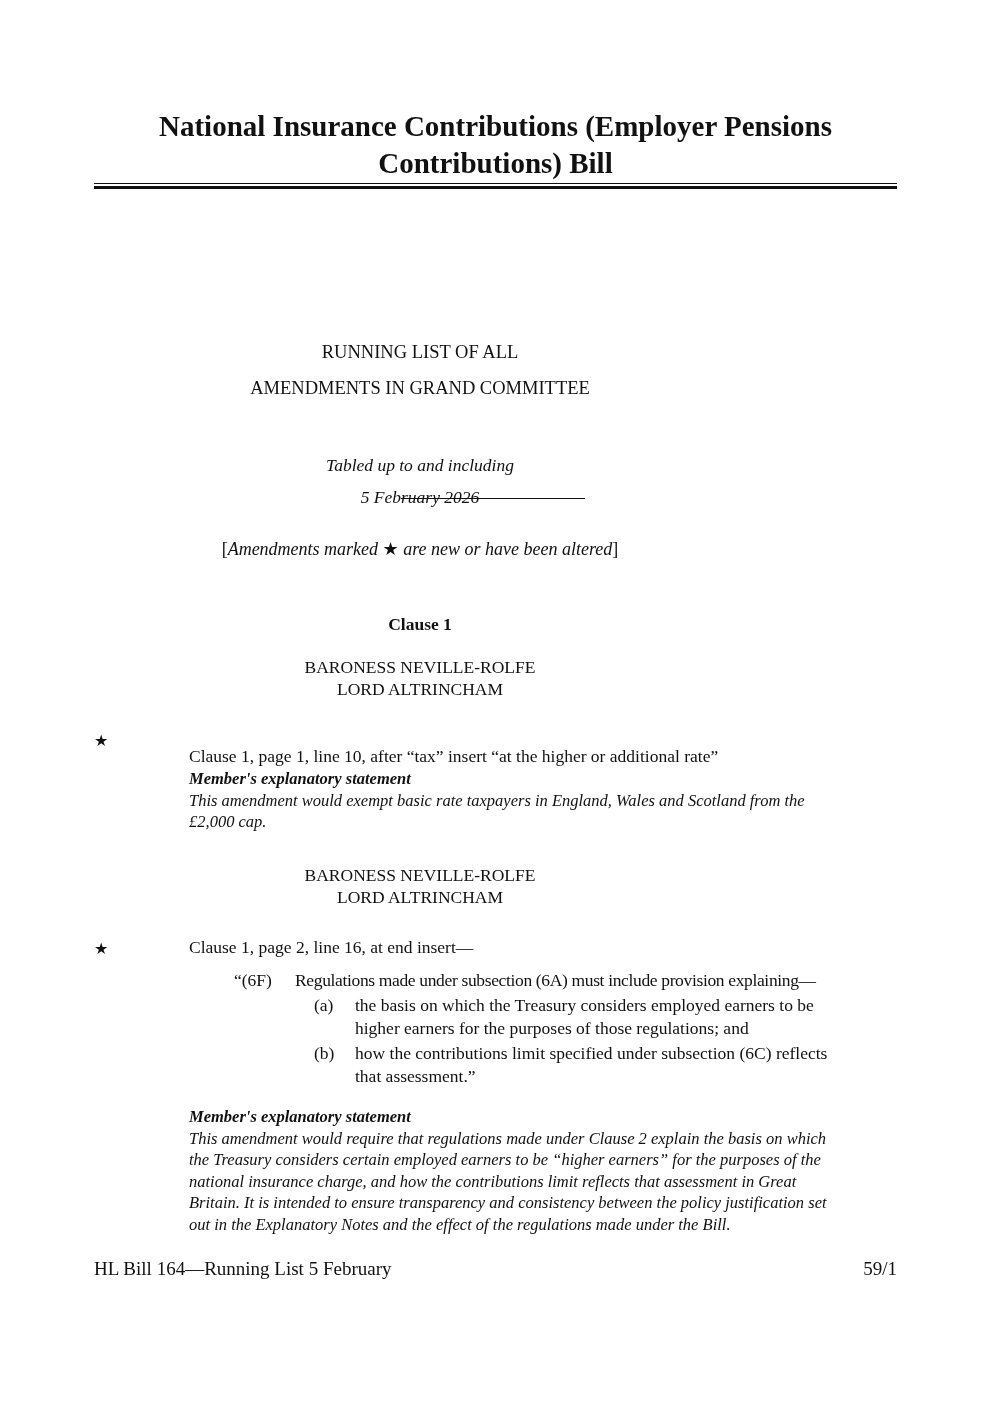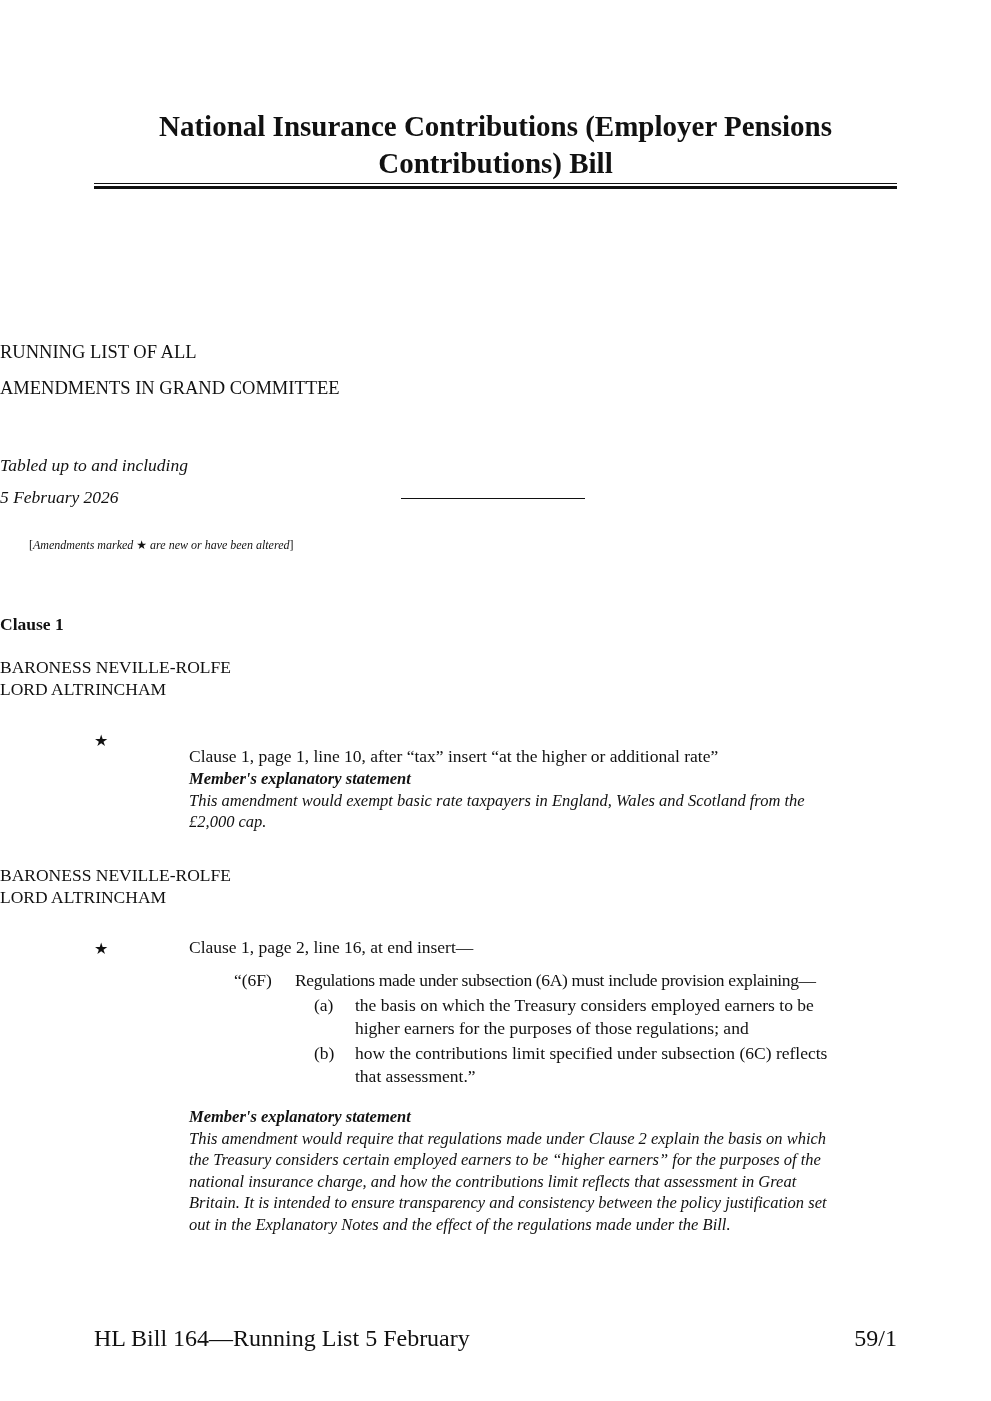--- a/index.html
+++ b/index.html
@@ -8,49 +8,49 @@
     font-family: "Liberation Serif", "DejaVu Serif", serif; color: #111;
   }
   .title {
     position: absolute; left: 94px; width: 803px; top: 108px;
     text-align: center; font-weight: bold; font-size: 29px; line-height: 37px;
   }
   .title-rule {
     position: absolute; left: 94px; width: 803px; top: 183px;
     border-top: 1px solid #111; border-bottom: 3px solid #111; height: 2px;
   }
-  .center { position: absolute; left: 0; width: 840px; text-align: left; }
+  .center { position: absolute; left: 0; width: 840px; text-align: center; }
   .caps { font-size: 18.5px; }
   .ital { font-style: italic; font-size: 17.5px; margin-top: 34px; }
   .short-rule { position: absolute; left: 401px; width: 184px; top: 498px; border-top: 1px solid #111; }
   .clause-heading { font-weight: bold; font-size: 17.5px; }
   .names { font-size: 17.5px; line-height: 22px; }
   .star { position: absolute; left: 94px; font-size: 16px; }
   .amend { position: absolute; left: 189px; font-size: 17.5px; }
   .stmt { position: absolute; left: 189px; width: 710px; font-style: italic; font-size: 16.5px; line-height: 21.5px; }
   .stmt-head { font-weight: bold; }
   .ins { position: absolute; font-size: 17.5px; line-height: 23px; }
-  .footer { position: absolute; top: 1325px; font-size: 24px; }
+  .footer { position: absolute; top: 1258px; font-size: 19px; }
 </style>
 </head>
 <body>
 
 <div class="title">
   <div>National Insurance Contributions (Employer Pensions</div>
   <div>Contributions) Bill</div>
 </div>
 <div class="title-rule"></div>
 
 <div class="center caps" style="top:342px;">RUNNING LIST OF ALL</div>
 <div class="center caps" style="top:378px;">AMENDMENTS IN GRAND COMMITTEE</div>
 <div class="center ital" style="top:421px;">Tabled up to and including</div>
 <div class="center ital" style="top:453px;">5 February 2026</div>
 <div class="short-rule"></div>
 
-<div class="center" style="top:538px; font-size:12px;padding-left:29px;">
+<div class="center" style="top:538px; font-size:18px;">
   <span>[</span><i>Amendments marked </i><span>★</span><i> are new or have been altered</i><span>]</span>
 </div>
 
 <div class="center clause-heading" style="top:614px;">Clause 1</div>
 
 <div class="center names" style="top:656px;">
   <div>BARONESS NEVILLE-ROLFE</div>
   <div>LORD ALTRINCHAM</div>
 </div>
 <div class="star" style="top:731px;">★</div>

